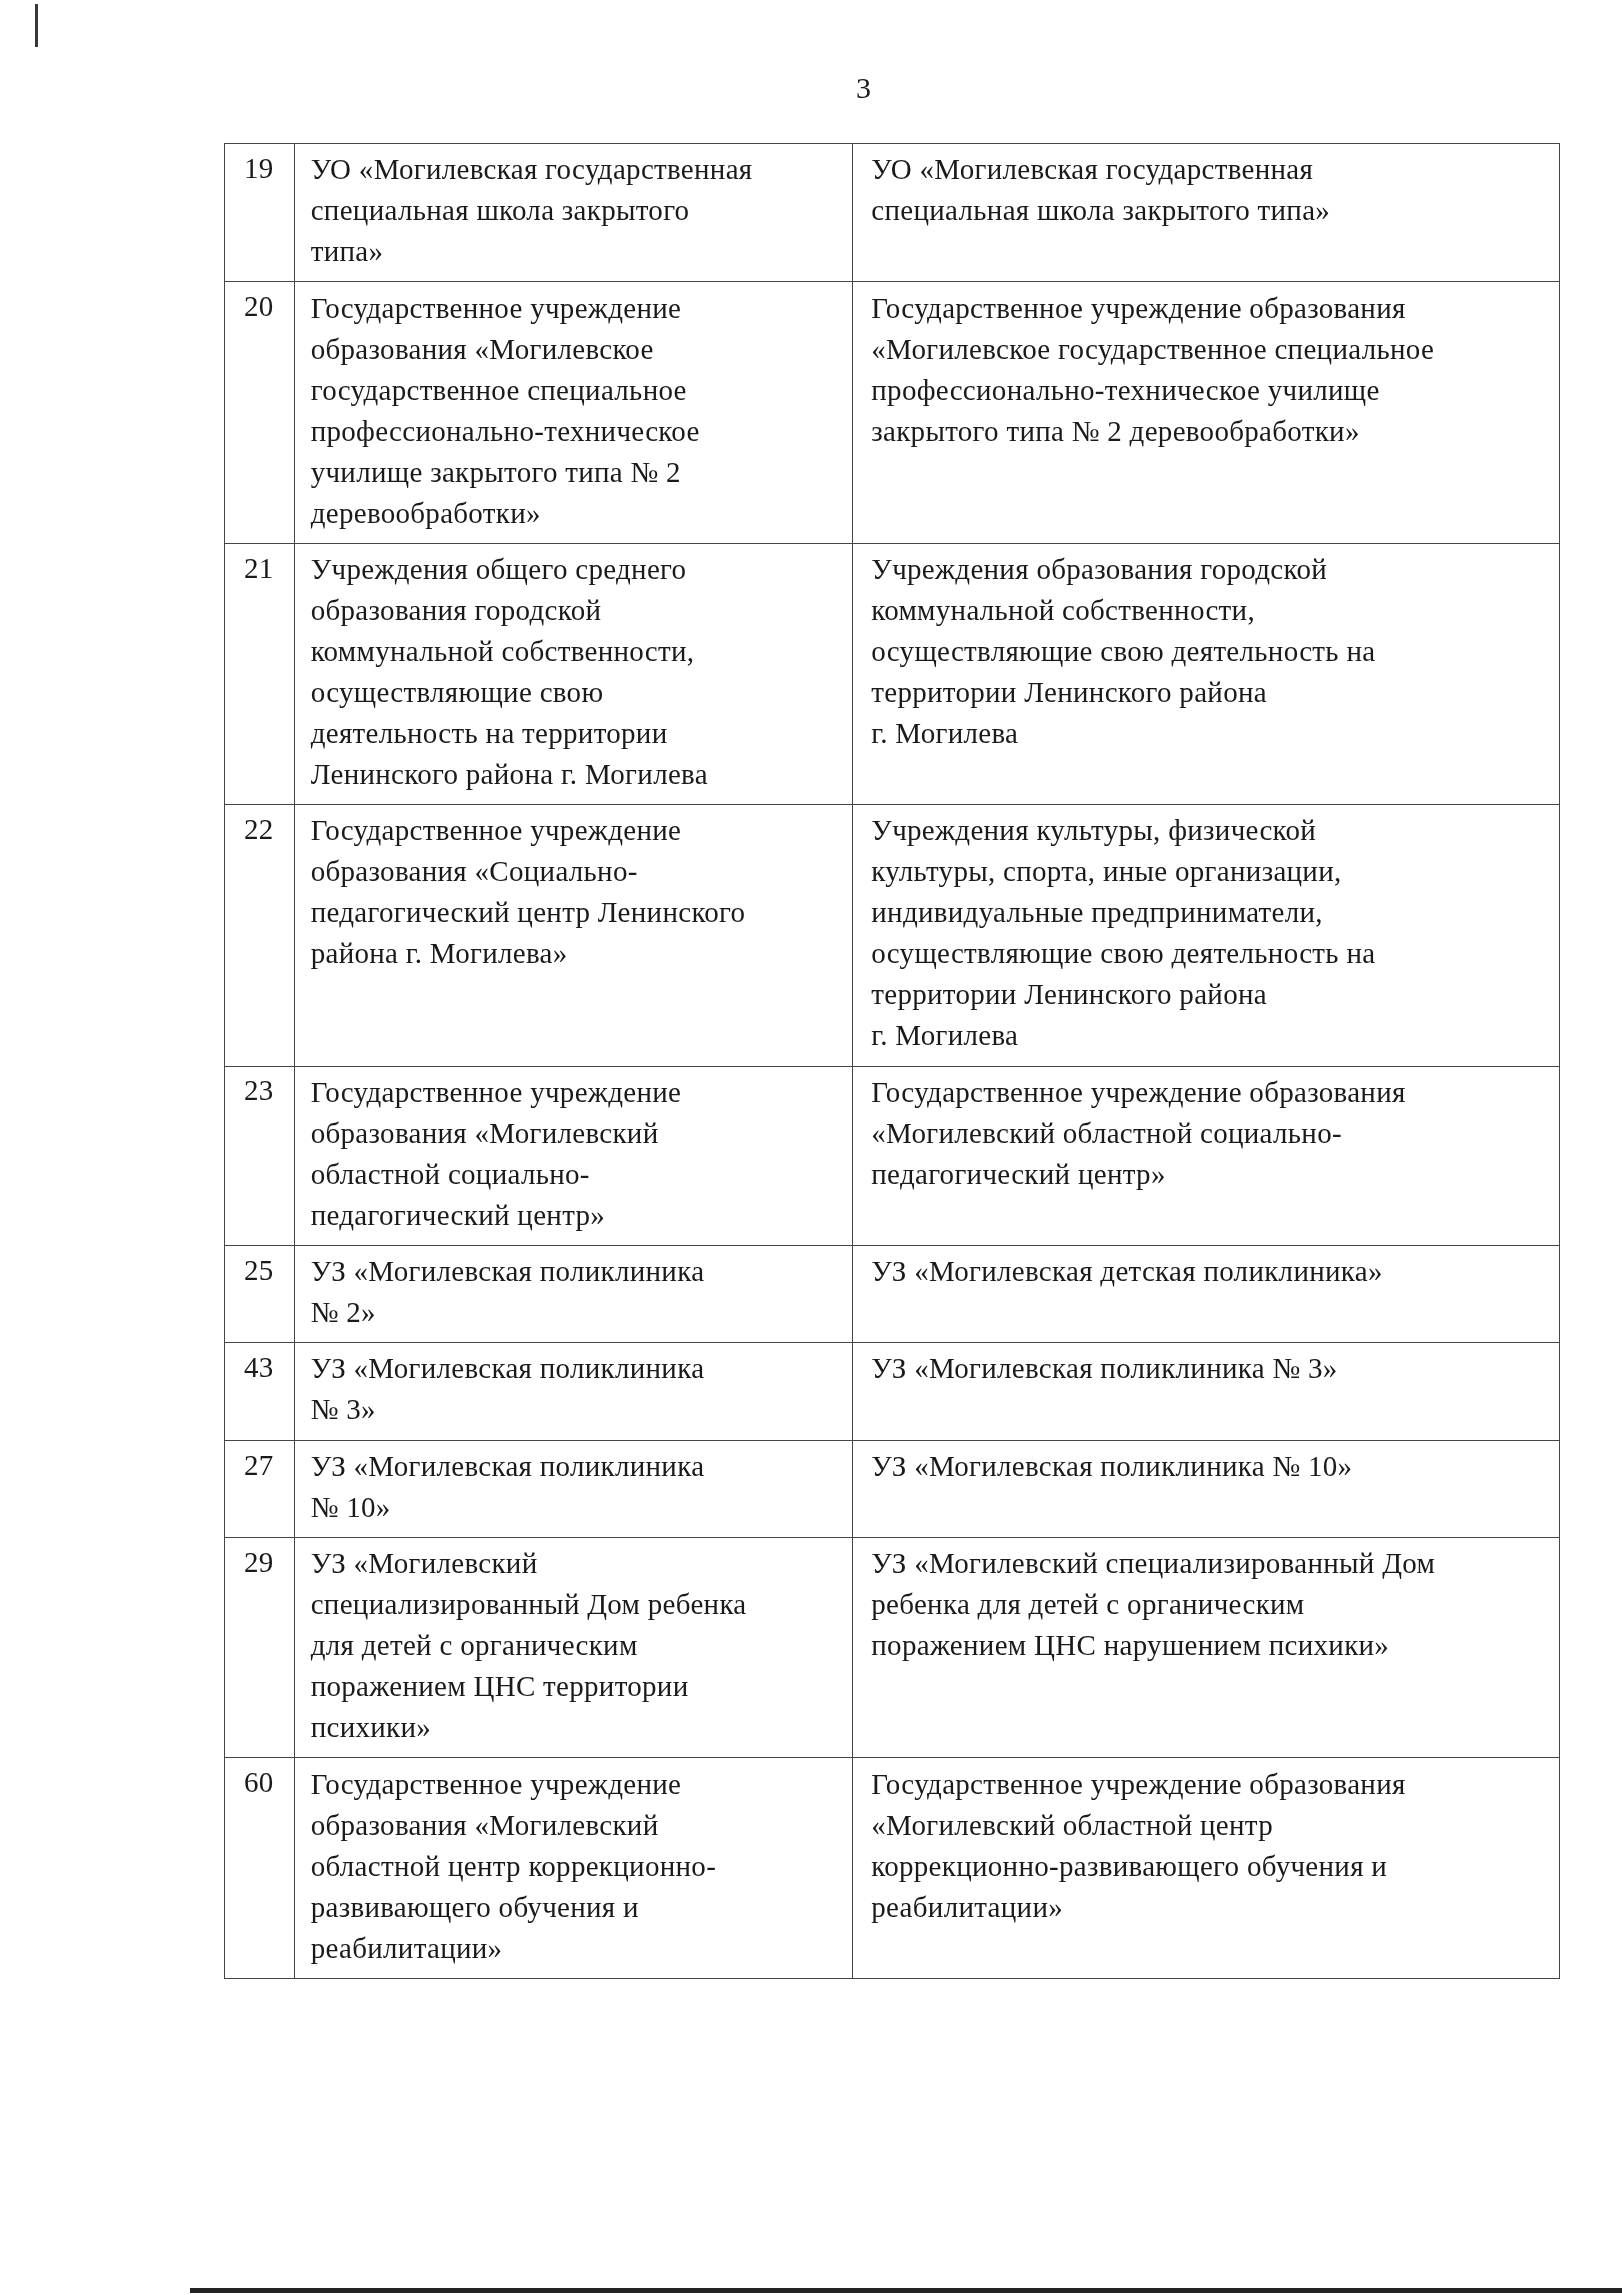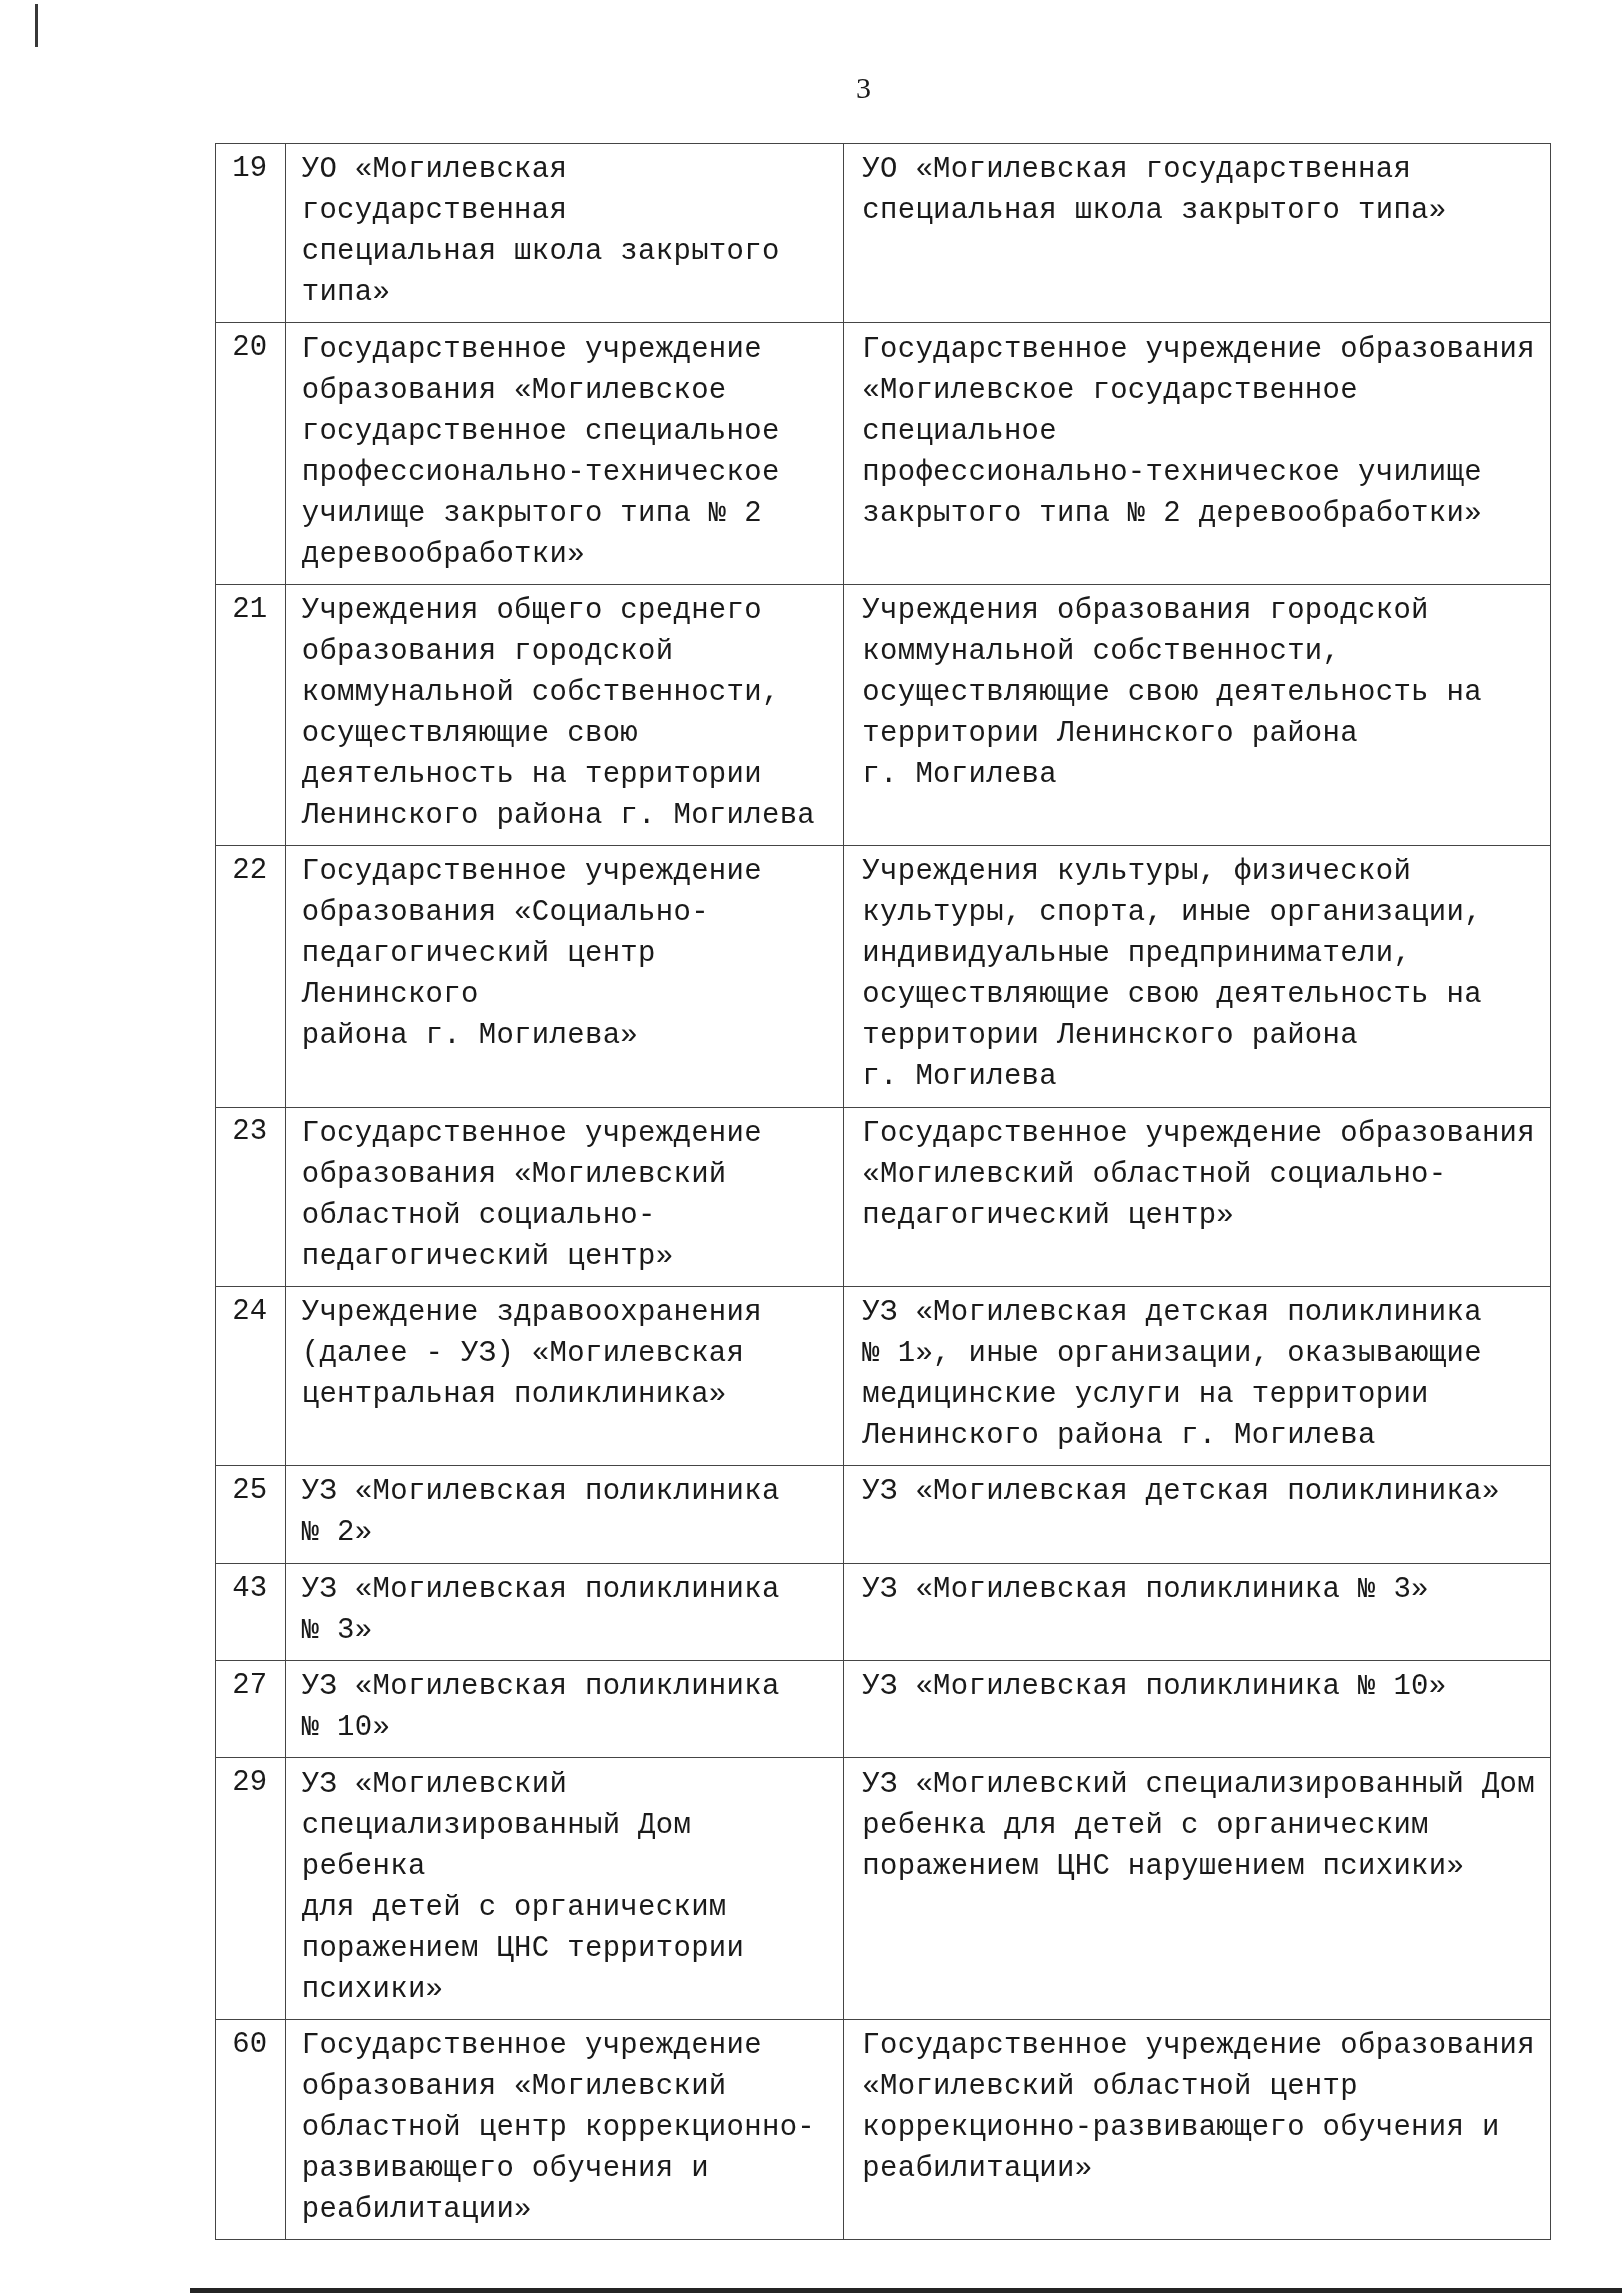--- a/index.html
+++ b/index.html
@@ -15,26 +15,25 @@
   }
   .page-number{
     position:absolute;
     top:71px;
     left:856px;
     font-size:30px;
     line-height:34px;
   }
   .doc-table{
     position:absolute;
-    left:215px;
+    left:224px;
     top:143px;
     width:1335px;
     border-collapse:collapse;
     table-layout:fixed;
-    font-family:Liberation Mono, monospace;
   }
   .doc-table td{
     border:1.3px solid #454545;
     vertical-align:top;
     font-size:29px;
     line-height:41px;
     letter-spacing:0.3px;
   }
   .col-num{width:70px;}
   .col-left{width:558px;}
@@ -134,30 +133,20 @@
           <td class="cell-num">23</td>
           <td class="cell-left">Государственное учреждение
 образования «Могилевский
 областной социально-
 педагогический центр»</td>
           <td class="cell-right">Государственное учреждение образования
 «Могилевский областной социально-
 педагогический центр»</td>
         </tr>
         <tr>
-          <td class="cell-num">24</td>
-          <td class="cell-left">Учреждение здравоохранения
-(далее - УЗ) «Могилевская
-центральная поликлиника»</td>
-          <td class="cell-right">УЗ «Могилевская детская поликлиника
-№ 1», иные организации, оказывающие
-медицинские услуги на территории
-Ленинского района г. Могилева</td>
-        </tr>
-        <tr>
           <td class="cell-num">25</td>
           <td class="cell-left">УЗ «Могилевская поликлиника
 № 2»</td>
           <td class="cell-right">УЗ «Могилевская детская поликлиника»</td>
         </tr>
         <tr>
           <td class="cell-num">43</td>
           <td class="cell-left">УЗ «Могилевская поликлиника
 № 3»</td>
           <td class="cell-right">УЗ «Могилевская поликлиника № 3»</td>

